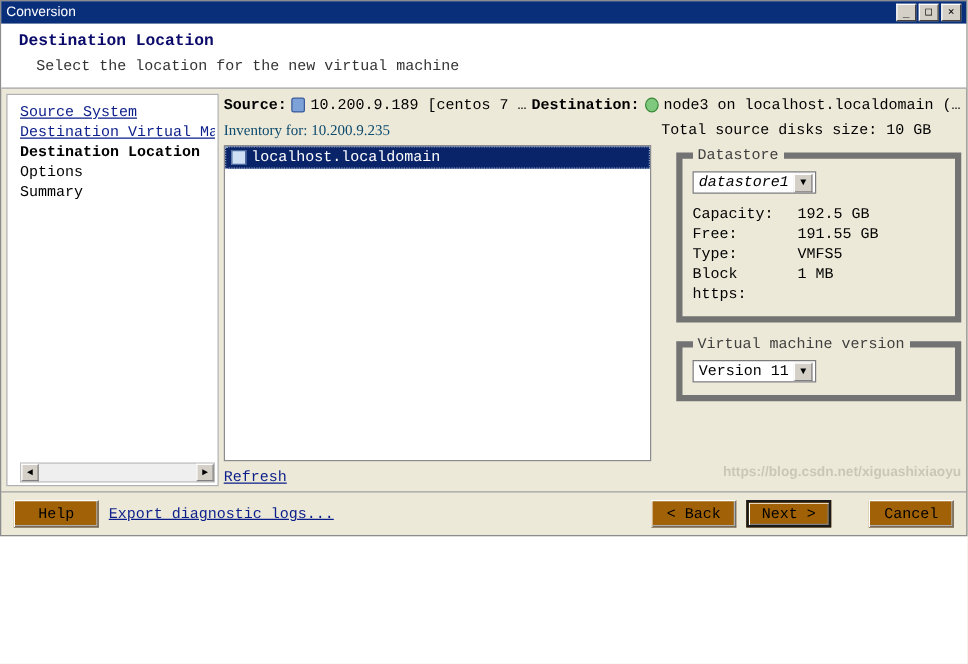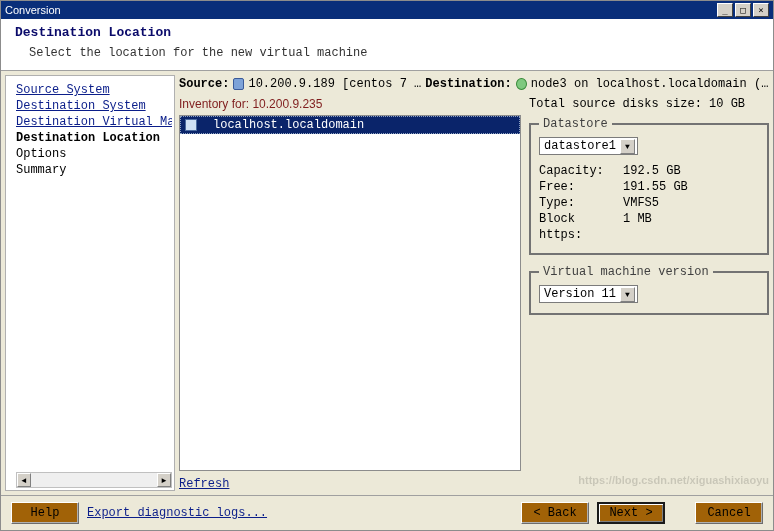--- a/index.html
+++ b/index.html
@@ -7,21 +7,21 @@
   body {
     font-family: Tahoma, "MS Sans Serif", sans-serif;
     font-size: 11px;
     background: #fff;
     width: 774px;
     height: 531px;
     overflow: hidden;
   }
   .win {
     width: 774px;
-    height: 531px;
+    height: 429px;
     border: 1px solid #8c8c8c;
     background: #ece9d8;
     display: flex;
     flex-direction: column;
   }
   .titlebar {
     height: 18px;
     background: #092e7a;
     color: #fff;
     display: flex;
@@ -82,45 +82,45 @@
     display:flex; align-items:center; gap:4px;
     padding:2px 0 6px 0;
     white-space:nowrap; overflow:hidden;
   }
   .src-dest .lbl { font-weight:bold; }
   .mini-icon { width:14px;height:12px;display:inline-block; background:#7da2d8;border:1px solid #3a5a99;border-radius:2px;}
   .mini-icon.dest { background:#7fc97f;border-color:#3a8a3a; border-radius:50%;}
 
   .mid-row { flex:1; display:flex; gap:8px; min-height:0;}
   .inv-col { flex:1; display:flex; flex-direction:column; min-width:0;}
-  .inv-label { font-family:Liberation Sans, sans-serif; font-size:12px; color:#7f1d1d; margin-bottom:4px;}
+  .inv-label { font-family:Liberation Serif, serif; font-size:12px; color:#0c4a6e; margin-bottom:4px;}
   .inv-tree {
     flex:1; background:#fff; border:1px solid #8c8c8c;
     font-family:"Courier New", monospace; font-size:12px;
     overflow:auto;
   }
   .inv-item {
-    display:flex; align-items:center; gap:16px;
+    display:flex; align-items:center; gap:4px;
     background:#0a246a; color:#fff;
     padding:1px 4px;
     border:1px dotted #8ca0c0;
   }
   .inv-icon { width:12px;height:12px;background:#cfe0f5;border:1px solid #4a6aa0;}
   .refresh {
     font-family:"Courier New", monospace; font-size:12px;
     color:#0b1e8a; text-decoration:underline; cursor:pointer;
     padding-top:6px;
   }
 
   .props-col { width:240px; font-family:"Courier New", monospace; font-size:12px;}
   .props-top { margin-bottom:6px;}
   fieldset {
-    border:2px solid #737373;
+    border:5px solid #737373;
     padding:6px 8px 10px 8px;
-    margin:0 0 10px 0;
+    margin:0 0 10px 12px;
   }
   legend { padding:0 4px; font-family:"Courier New", monospace; font-size:12px; color:#404040;}
   .form-row { display:flex; gap:6px; line-height:16px;}
   .form-row .k { width:78px;}
   .select {
     display:inline-flex; align-items:center;
     background:#fff; border:1px solid #7b7b7b;
     height:18px; padding:0 2px 0 4px; font-family:"Courier New",monospace; font-size:12px;
     min-width:96px;
   }
@@ -175,21 +175,20 @@
   <div class="header">
     <div class="header-title">Destination Location</div>
     <div class="header-sub">Select the location for the new virtual machine</div>
   </div>
 
   <div class="body-row">
 
     <div class="steps-pane">
       <div class="steps-list" id="steps-list">
           <span class="step-link">Source System</span>
-          <span class="step-link">Destination System</span>
           <span class="step-link">Destination Virtual Machine</span>
           <span class="step-current">Destination Location</span>
           <span class="step-plain">Options</span>
           <span class="step-plain">Summary</span>
         </div>
       <div class="hscroll">
         <div class="arr">◄</div>
         <div class="arr">►</div>
       </div>
     </div>
@@ -219,21 +218,21 @@
             </div>
           </div>
           <div class="refresh">Refresh</div>
         </div>
 
         <div class="props-col">
           <div class="props-top">Total source disks size: 10 GB</div>
 
           <fieldset>
             <legend>Datastore</legend>
-            <div class="select" style="margin-bottom:8px;">
+            <div class="select" style="margin-bottom:8px;font-style:italic;">
               <span>datastore1</span>
               <span class="caret">▼</span>
             </div>
             <div id="ds-rows">
                 <div class="form-row">
                   <span class="k">Capacity:</span>
                   <span>192.5 GB</span>
                 </div>
                 <div class="form-row">
                   <span class="k">Free:</span>

